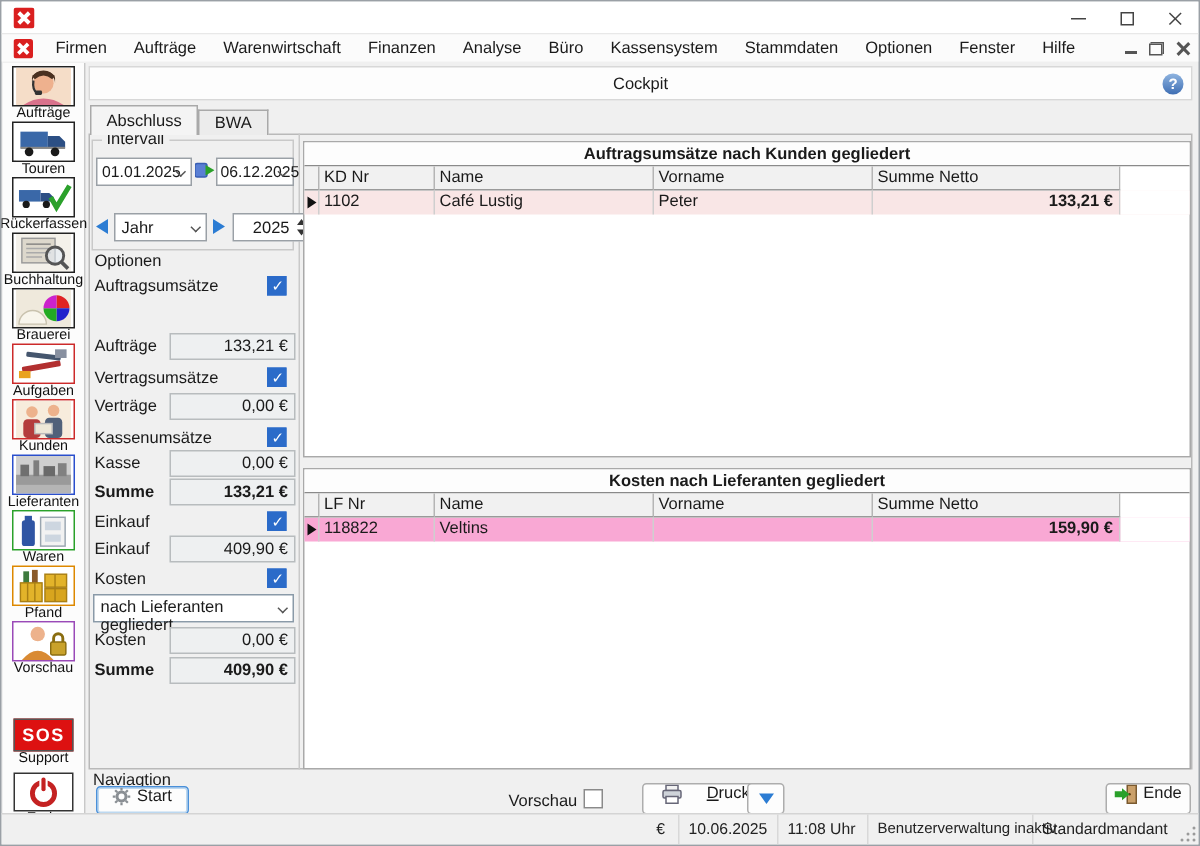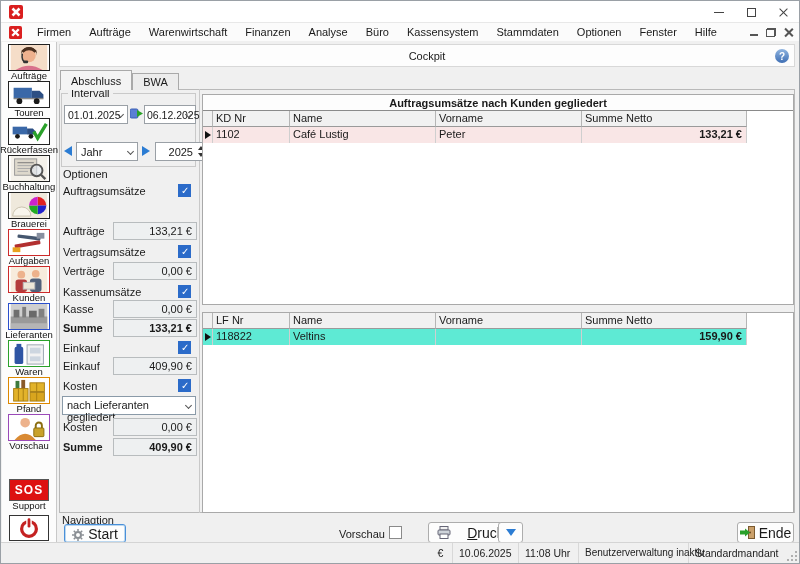--- a/index.html
+++ b/index.html
@@ -82,26 +82,26 @@
   .gridtitle { height:16px; background:#fdfdfd; border-bottom:1px solid #8a8a8a; font-weight:bold; text-align:center; line-height:16px; }
   .gridhead { display:flex; height:16px; }
   .hcell { background:#f1f1f1; border-right:1px solid #b5b5b5; border-bottom:1px solid #9a9a9a; padding:1px 0 0 3px; cursor:pointer; }
   .gridrow { display:flex; height:16px; cursor:pointer; }
   .dcell { border-right:1px solid #cfcfcf; padding:1px 0 0 3px; overflow:hidden; white-space:nowrap; }
   .c-ind { width:10px; padding:0; position:relative; }
   .c1 { width:77px; } .c2 { width:146px; } .c3 { width:146px; } .c4 { width:165px; }
   .cfill { flex:1; border-right:none; }
   .sumcell { text-align:right; font-weight:bold; padding-right:4px; }
   .rowarrow { position:absolute; left:2px; top:4px; width:0; height:0; border-top:4px solid transparent; border-bottom:4px solid transparent; border-left:6px solid #111; }
-  .rowpink { background:#f9e6e6; } .rowblue { background:#5eead4; }
+  .rowpink { background:#f9e6e6; } .rowblue { background:#f9a8d4; }
   .hind { background:#f1f1f1; }
 
   
   .navlabel { position:absolute; left:61px; top:513px; }
-  .btn { position:absolute; background:#fdfdfd; border:1px solid #adadad; border-radius:3px; display:flex; align-items:center; justify-content:center; gap:4px; cursor:pointer; font-size:14px; }
+  .btn { position:absolute; background:#fdfdfd; border:1px solid #adadad; border-radius:3px; display:flex; justify-content:center; gap:4px; cursor:pointer; font-size:11px; }
   .btn-focus { border:1px solid #4a90d9; box-shadow:0 0 0 1px #bcd8f0 inset; }
   .u { text-decoration:underline; }
   .ddbtn { position:absolute; left:497px; top:521px; width:25px; height:21px; background:#fdfdfd; border:1px solid #adadad; border-radius:3px; display:flex; align-items:center; justify-content:center; cursor:pointer; }
   .ddbtn::after { content:""; border-left:5px solid transparent; border-right:5px solid transparent; border-top:7px solid #2b7cd3; }
 
   
   .statusbar { position:absolute; left:0; bottom:0; width:100%; height:21px; background:#f0f0f0; border-top:1px solid #d4d4d4; font-size:10.5px; color:#222; }
   .stcell { position:absolute; top:0; height:20px; line-height:20px; border-right:1px solid #d8d8d8; padding-left:6px; white-space:nowrap; }
   .grip { position:absolute; right:1px; bottom:1px; width:12px; height:12px; cursor:nwse-resize; }
 </style>
@@ -416,20 +416,21 @@
         </div>
       <div class="dcell c1">1102</div>
       <div class="dcell c2">Café Lustig</div>
       <div class="dcell c3">Peter</div>
       <div class="dcell c4 sumcell">133,21 €</div>
       <div class="dcell cfill" style="background:#fff; border-right:none;"></div>
     </div>
   </div>
 
   <div class="gridtable" style="top:311px; height:201px;">
+    <div class="gridtitle">Kosten nach Lieferanten gegliedert</div>
     <div class="gridhead">
       <div class="hcell c-ind hind"></div>
       <div class="hcell c1">LF Nr</div>
       <div class="hcell c2">Name</div>
       <div class="hcell c3">Vorname</div>
       <div class="hcell c4">Summe Netto</div>
       <div class="hcell cfill" style="background:#fff; border-bottom:none;"></div>
     </div>
     <div class="gridrow rowblue">
       <div class="dcell c-ind">

